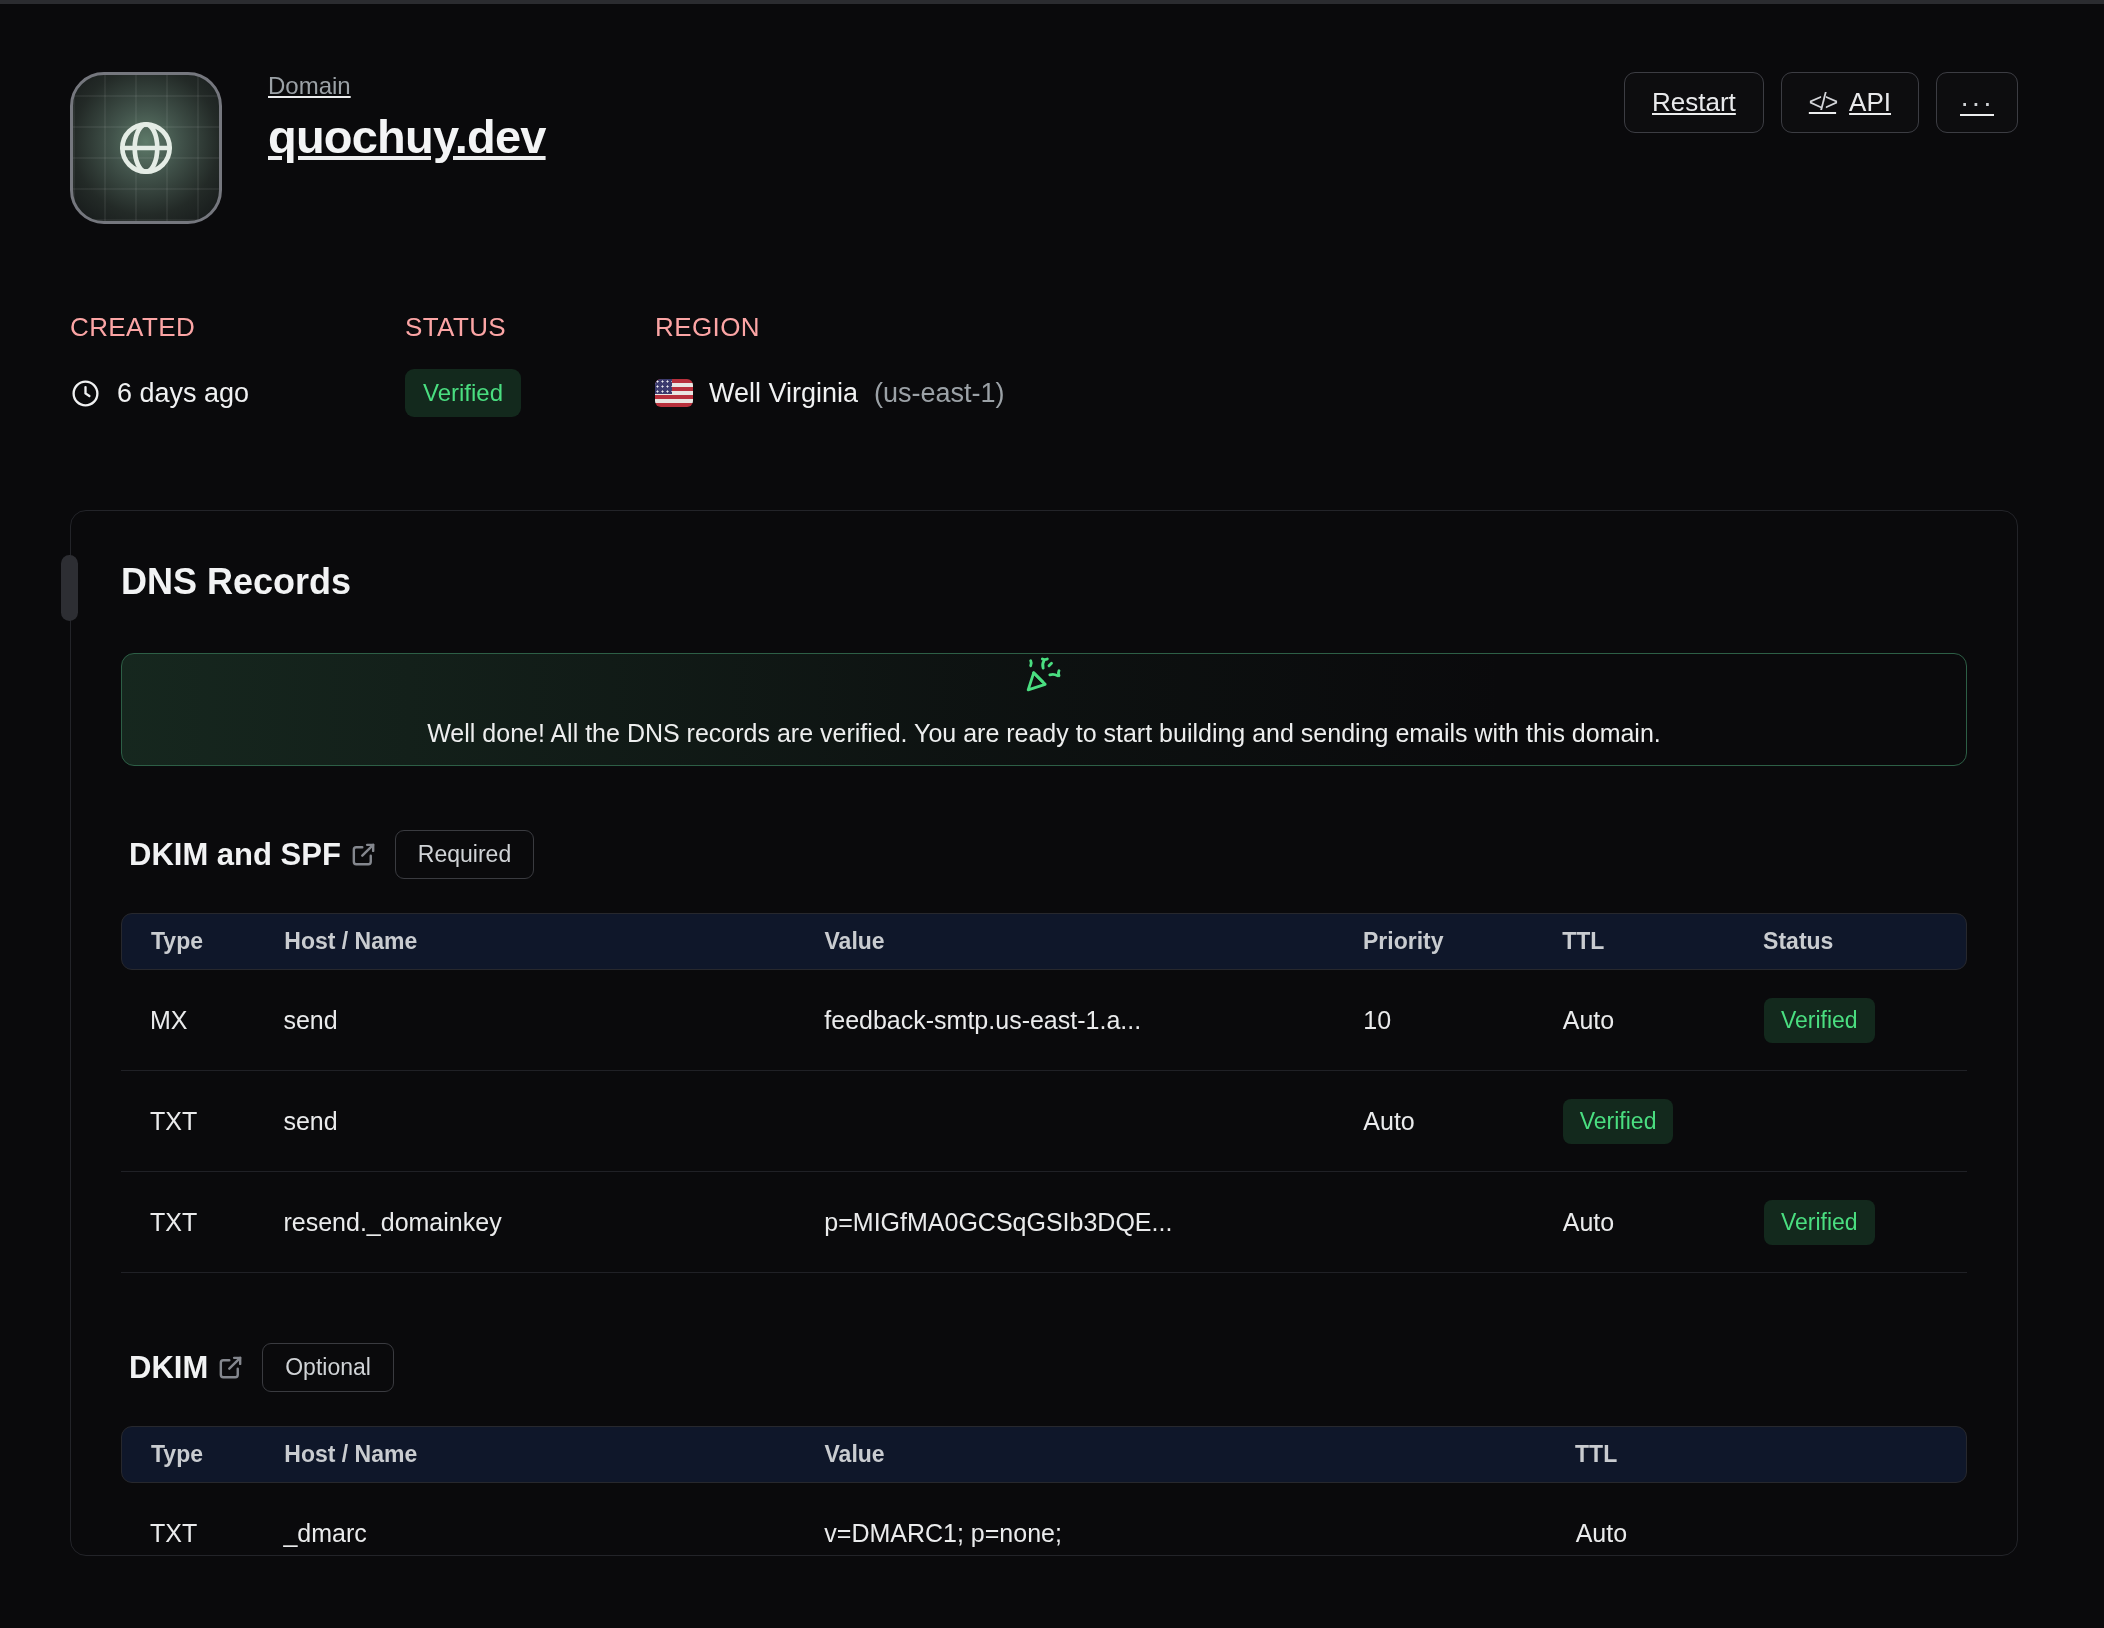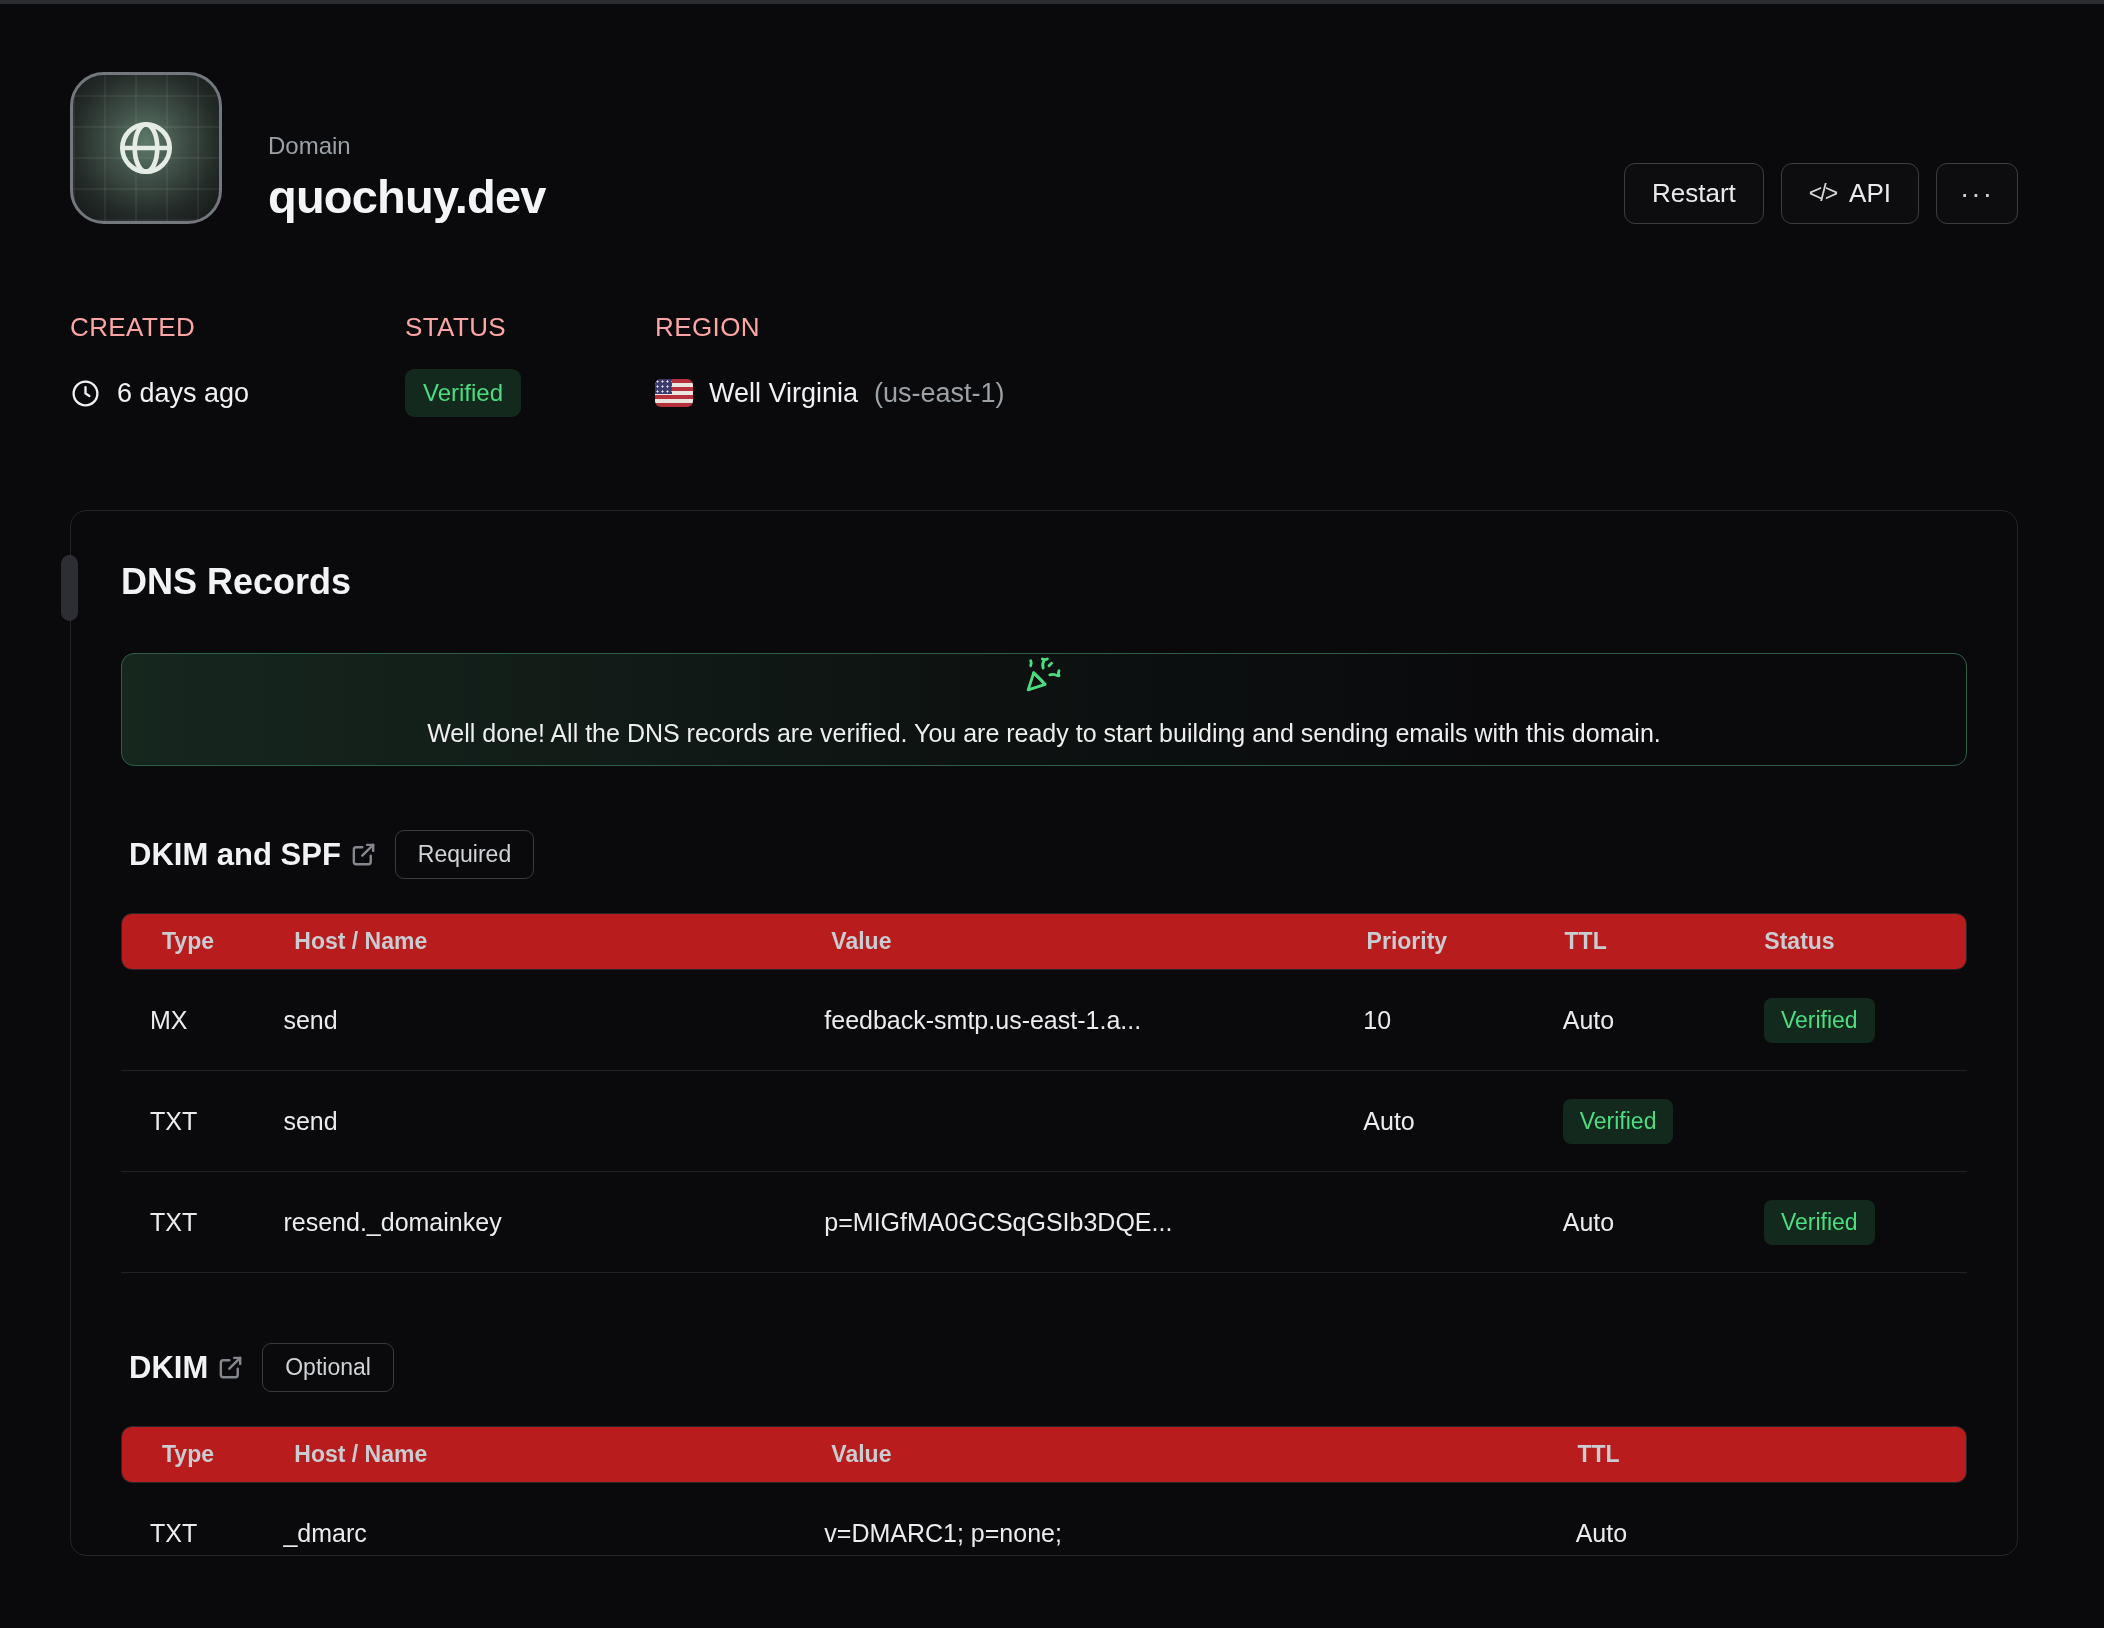--- a/index.html
+++ b/index.html
@@ -3,21 +3,21 @@
 <meta charset="utf-8">
 <style>
   * { margin:0; padding:0; box-sizing:border-box; }
   html,body { width:2104px; height:1628px; background:#0a0a0c; overflow:hidden;
               font-family:"Liberation Sans","DejaVu Sans",sans-serif; color:#ecedee;
               -webkit-font-smoothing:antialiased; }
   .topline { height:4px; width:100%; background:#2b2c30; }
   .page { width:1948px; margin-left:70px; }
 
   
-  .header { display:flex; align-items:flex-end; margin-top:68px; }
+  .header { display:flex; align-items:flex-start; margin-top:68px;text-decoration:underline; }
   .avatar { width:152px; height:152px; border-radius:34px; border:3px solid #75777e;
             position:relative; overflow:hidden; flex:none;
             background:radial-gradient(circle at 50% 46%, #5e7a69 0%, #41524a 32%, #232a27 68%, #141718 100%); }
   .avatar::before { content:""; position:absolute; inset:0;
             background-image:
               repeating-linear-gradient(0deg, rgba(255,255,255,0.055) 0 2px, transparent 2px 31px),
               repeating-linear-gradient(90deg, rgba(255,255,255,0.055) 0 2px, transparent 2px 31px); }
   .avatar svg { position:absolute; left:50%; top:50%; transform:translate(-50%,-50%); }
   .title-block { margin-left:46px; }
   .eyebrow { font-size:24px; color:#9ba1a6; font-weight:500; }
@@ -56,23 +56,23 @@
   .banner-text { font-size:25px; color:#edeeee; }
 
   .section-head { display:flex; align-items:center; gap:8px;margin-left:8px; }
   .section-head.dkim { margin-top:64px; }
   .section-head.dmarc { margin-top:70px; }
   .section-title { font-size:31px; font-weight:700; color:#f1f2f3; }
   .pill { border:1.5px solid #3a3b40; border-radius:9px; padding:10px 22px; font-size:23px; color:#d0d3d6; margin-left:9px; }
   .ext-link { display:flex; align-items:center; cursor:pointer; }
 
   .tbl { margin-top:34px; }
-  .tbl-head { display:grid; height:57px; align-items:center; background:#b91c1c;
+  .tbl-head { display:grid; height:57px; align-items:center; background:#0f172a;
               border:1.5px solid #27282d; border-radius:11px;
-              font-size:23px; font-weight:600; color:#c9ccd0;padding-left:11px; }
+              font-size:23px; font-weight:600; color:#c9ccd0; }
   .tbl-row  { display:grid; height:101px; align-items:center; font-size:25px; color:#eaebec;
               border-bottom:1.5px solid #202126; }
   .cols-dkim  { grid-template-columns:8.8% 29.3% 29.2% 10.8% 10.9% 1fr; }
   .cols-dmarc { grid-template-columns:8.8% 29.3% 40.7% 1fr; }
   .tbl-head > div:first-child, .tbl-row > div:first-child { padding-left:29px; }
   .v-badge { display:inline-block; background:#13291d; color:#4ade80; font-size:23px;
              padding:9px 17px; border-radius:8px; }
   .tbl-dmarc .tbl-row { border-bottom:none; }
 </style>
 </head>

